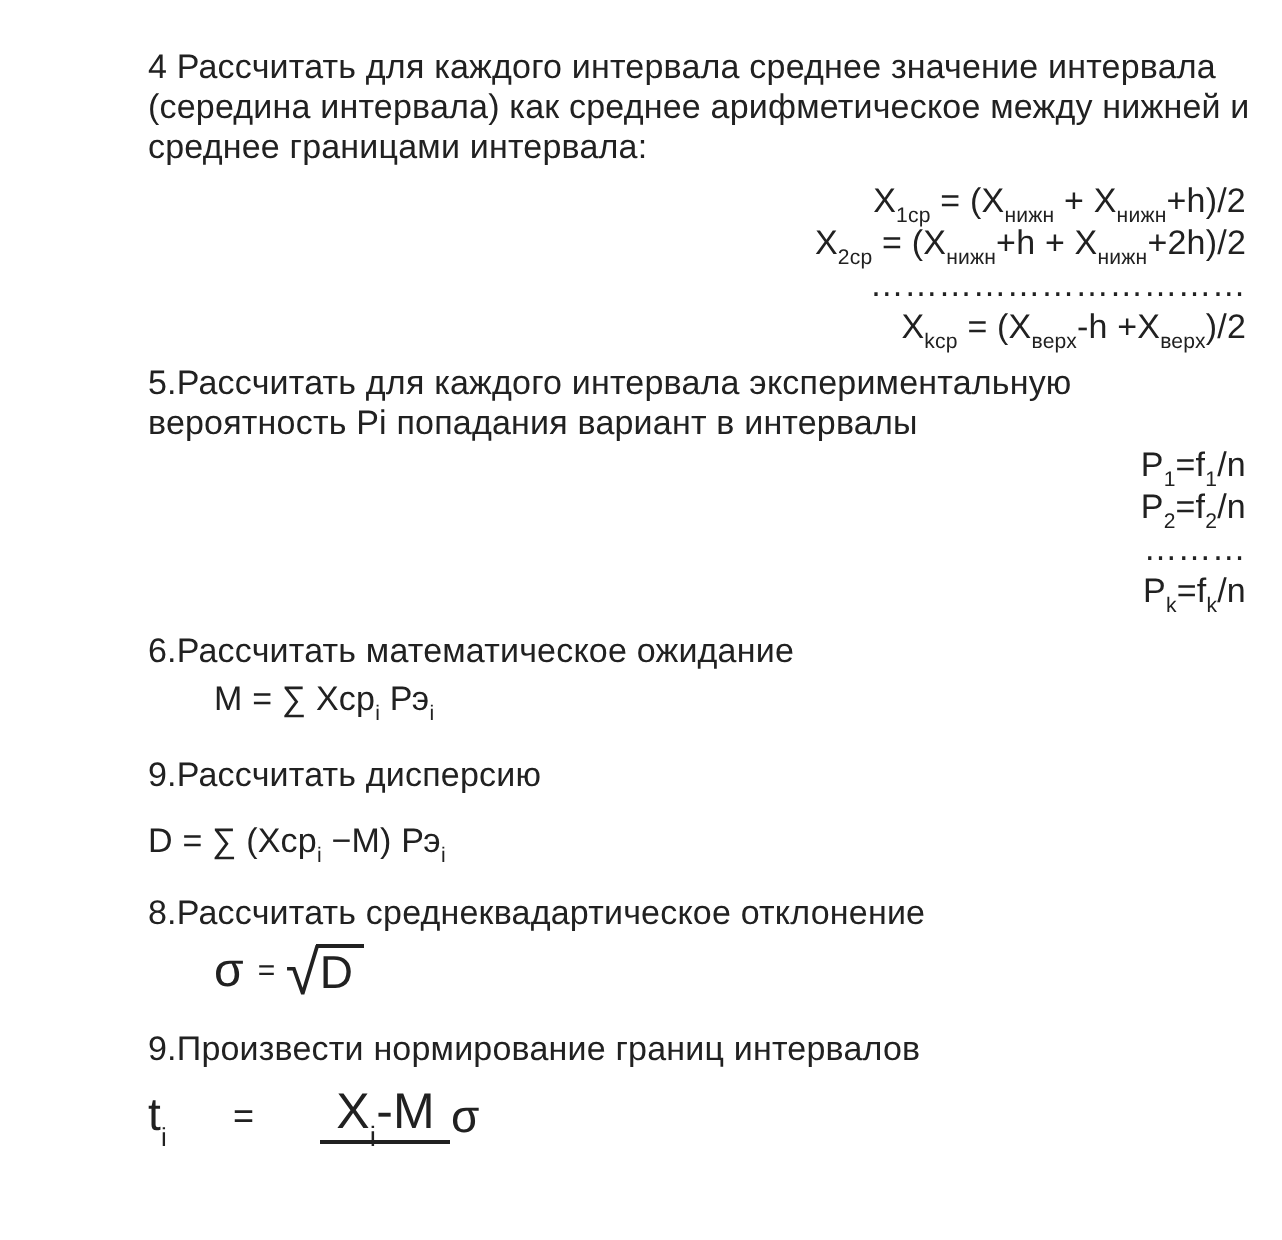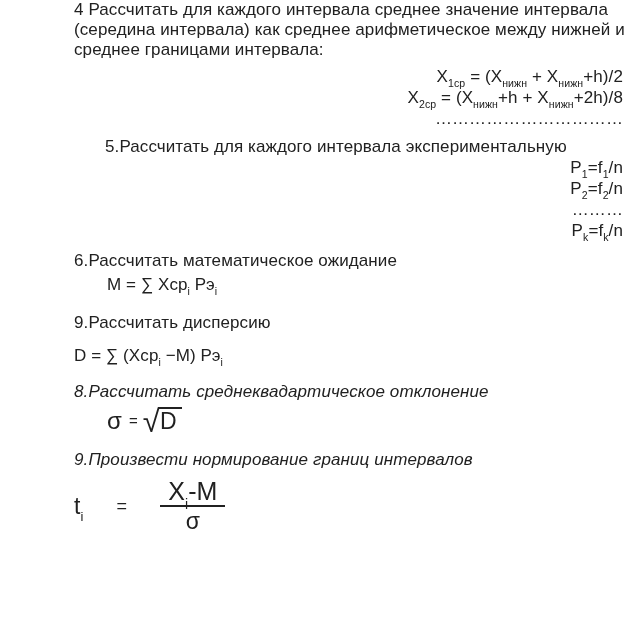--- a/index.html
+++ b/index.html
@@ -7,46 +7,46 @@
     padding: 0;
     width: 641px;
     height: 620px;
     overflow: hidden;
     background: #ffffff;
   }
   .page {
     box-sizing: border-box;
     width: 641px;
     height: 460px;
-    padding: 0 18px 6px 74px;
+    padding: 24px 18px 6px 74px;
     font-family: "Liberation Sans", "DejaVu Sans", sans-serif;
     font-size: 17px;
     line-height: 20px;
     color: #212121;
     letter-spacing: 0.1px;
   }
   .para-line { white-space: nowrap; }
   .formulas { margin-left: 33px; text-align: right; }
   .formula-line { line-height: 21px; white-space: nowrap; }
   .formulas-p .formula-line { line-height: 21px; }
   sub {
     font-size: 0.62em;
     line-height: 0;
     position: relative;
     top: 1px;
   }
   .mt-f4 { margin-top: 6px; }
-  .mt-p5 { margin-top: 8px; margin-left: 31px; }
+  .mt-p5 { margin-top: 8px; }
   .mt-t6 { margin-top: 10px; }
   .mt-f6 { margin-top: 3px; margin-left: 33px; }
   .mt-t7 { margin-top: 18px; }
   .mt-f7 { margin-top: 12px; }
-  .mt-t8 { margin-top: 16px; font-style: italic; }
+  .mt-t8 { margin-top: 16px; }
   .mt-f8 { margin-top: 2px; }
-  .mt-t9 { margin-top: 12px; font-style: italic; }
+  .mt-t9 { margin-top: 12px; }
   .mt-f9 { margin-top: 8px; gap: 26px; }
 
   
   .sqrt-formula {
     margin-left: 33px;
     display: flex;
     align-items: center;
     height: 34px;
   }
   .sigma-sym { font-size: 24px; line-height: 1; }
@@ -65,21 +65,21 @@
   
   .frac-formula {
     display: flex;
     align-items: center;
   }
   .frac-lhs { font-size: 23px; line-height: 1; }
   .frac-lhs sub { font-size: 13px; top: 2px; }
   .frac-eq { font-size: 18px; margin: 0 7px; }
   .fraction {
     display: inline-flex;
-    flex-direction: column;
+    flex-direction: row;
     align-items: center;
   }
   .frac-num {
     font-size: 25px;
     line-height: 1.05;
     padding: 0 8px 1px 8px;
     border-bottom: 2px solid #212121;
   }
   .frac-num sub { font-size: 14px; top: 3px; }
   .frac-den {
@@ -92,27 +92,29 @@
 <body>
 
 <div class="page">
 
   <div>
     <div class="para-line">4 Рассчитать для каждого интервала среднее значение интервала</div>
     <div class="para-line">(середина интервала) как среднее арифметическое между нижней и</div>
     <div class="para-line">среднее границами интервала:</div>
     <div class="formulas mt-f4">
       <div class="formula-line"><span>X</span><sub>1ср</sub><span> = (X</span><sub>нижн</sub><span> + X</span><sub>нижн</sub><span>+h)/2</span></div>
-      <div class="formula-line"><span>X</span><sub>2ср</sub><span> = (X</span><sub>нижн</sub><span>+h + X</span><sub>нижн</sub><span>+2h)/8</span></div>
+      <div class="formula-line"><span>X</span><sub>2ср</sub><span> = (X</span><sub>нижн</sub><span>+h + X</span><sub>нижн</sub><span>+2h)/2</span></div>
       <div class="formula-line"><span>……………………………</span></div>
+      <div class="formula-line"><span>X</span><sub>kср</sub><span> = (X</span><sub>верх</sub><span>-h +X</span><sub>верх</sub><span>)/2</span></div>
     </div>
   </div>
 
   <div class="mt-p5">
     <div class="para-line">5.Рассчитать для каждого интервала экспериментальную</div>
+    <div class="para-line">вероятность Pi попадания вариант в интервалы</div>
     <div class="formulas formulas-p">
       <div class="formula-line"><span>P</span><sub>1</sub><span>=f</span><sub>1</sub><span>/n</span></div>
       <div class="formula-line"><span>P</span><sub>2</sub><span>=f</span><sub>2</sub><span>/n</span></div>
       <div class="formula-line"><span>………</span></div>
       <div class="formula-line"><span>P</span><sub>k</sub><span>=f</span><sub>k</sub><span>/n</span></div>
     </div>
   </div>
 
   <div>
     <div class="para-line mt-t6">6.Рассчитать математическое ожидание</div>

